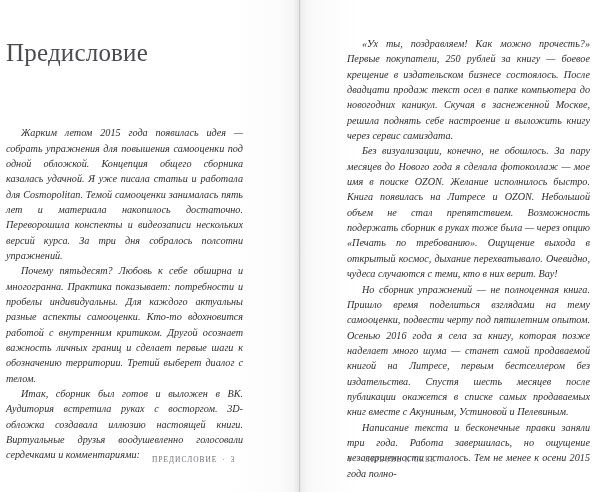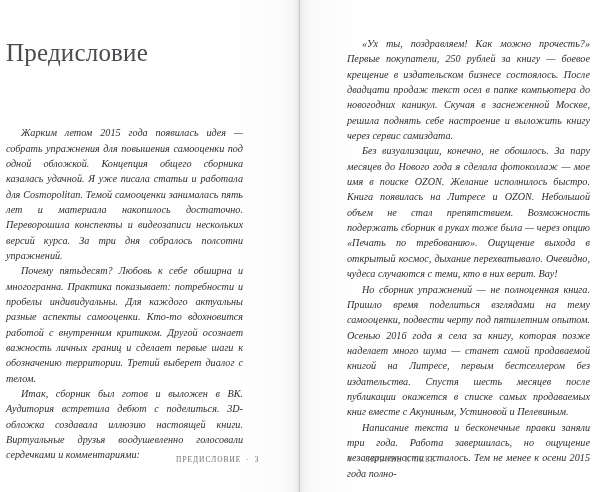--- a/index.html
+++ b/index.html
@@ -95,21 +95,21 @@
   
   .folio {
     position: absolute;
     bottom: 28px;
     font-size: 7.4px;
     letter-spacing: 1.0px;
     color: #6e6e74;
     white-space: nowrap;
   }
   .folio-left {
-    right: 40px;
+    right: 64px;
     text-align: right;
     margin-top: 40px;
   }
   .folio-right {
     left: 48px;
     text-align: right;
     margin-top: 8px;
   }
   .folio .dot {
     padding: 0 5px;
@@ -125,21 +125,21 @@
 
   <div class="page page-left">
 
     <h1 class="chapter-title">
       <span class="line">Предисловие</span>
     </h1>
 
     <div class="body-col">
       <p>Жарким летом 2015 года появилась идея — собрать упражнения для повышения самооценки под одной обложкой. Концепция общего сборника казалась удачной. Я уже писала статьи и работала для Cosmopolitan. Темой самооценки занималась пять лет и материала накопилось достаточно. Переворошила конспекты и видеозаписи нескольких версий курса. За три дня собралось полсотни упражнений.</p>
       <p>Почему пятьдесят? Любовь к себе обширна и многогранна. Практика показывает: потребности и пробелы индивидуальны. Для каждого актуальны разные аспекты самооценки. Кто-то вдохновится работой с внутренним критиком. Другой осознает важность личных границ и сделает первые шаги к обозначению территории. Третий выберет диалог с телом.</p>
-      <p>Итак, сборник был готов и выложен в ВК. Аудитория встретила дебют с поделиться. 3D-обложка создавала иллюзию настоящей книги. Виртуальные друзья воодушевленно голосовали сердечками и комментариями:</p>
+      <p>Итак, сборник был готов и выложен в ВК. Аудитория встретила руках с восторгом. 3D-обложка создавала иллюзию настоящей книги. Виртуальные друзья воодушевленно голосовали сердечками и комментариями:</p>
     </div>
 
     <div class="folio folio-left">
       <span>ПРЕДИСЛОВИЕ</span><span class="dot">·</span><span class="num">3</span>
     </div>
   </div>
 
   <div class="page page-right">
 
     <div class="body-col">

